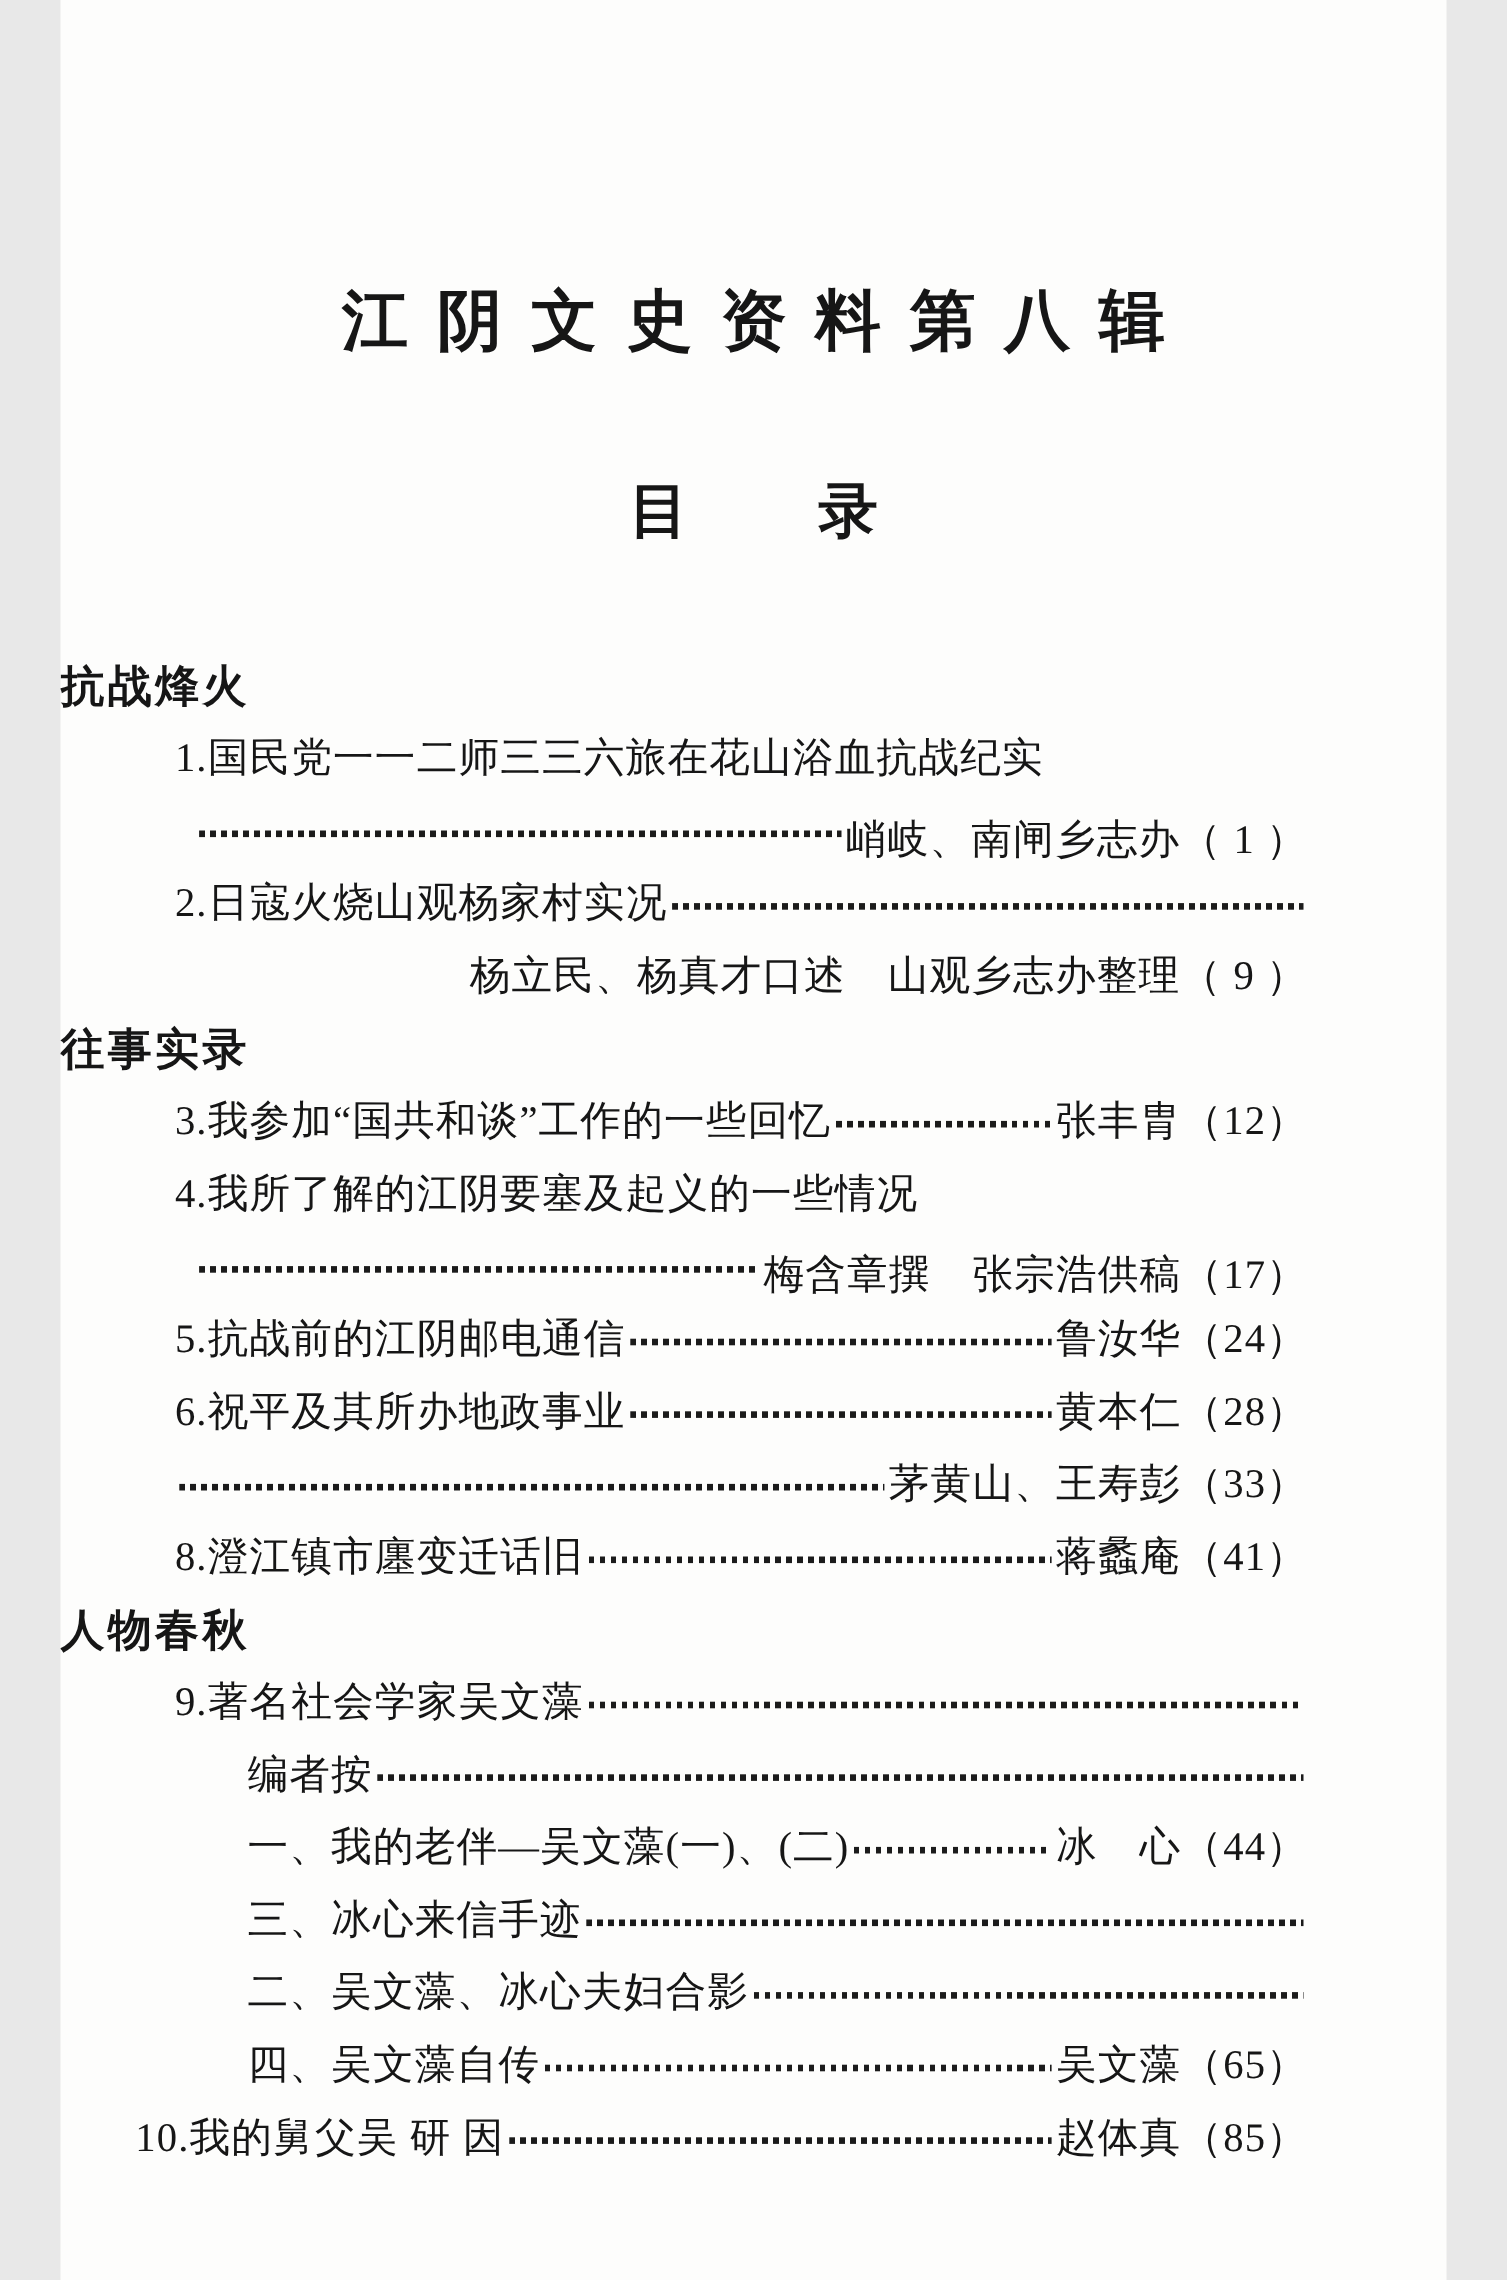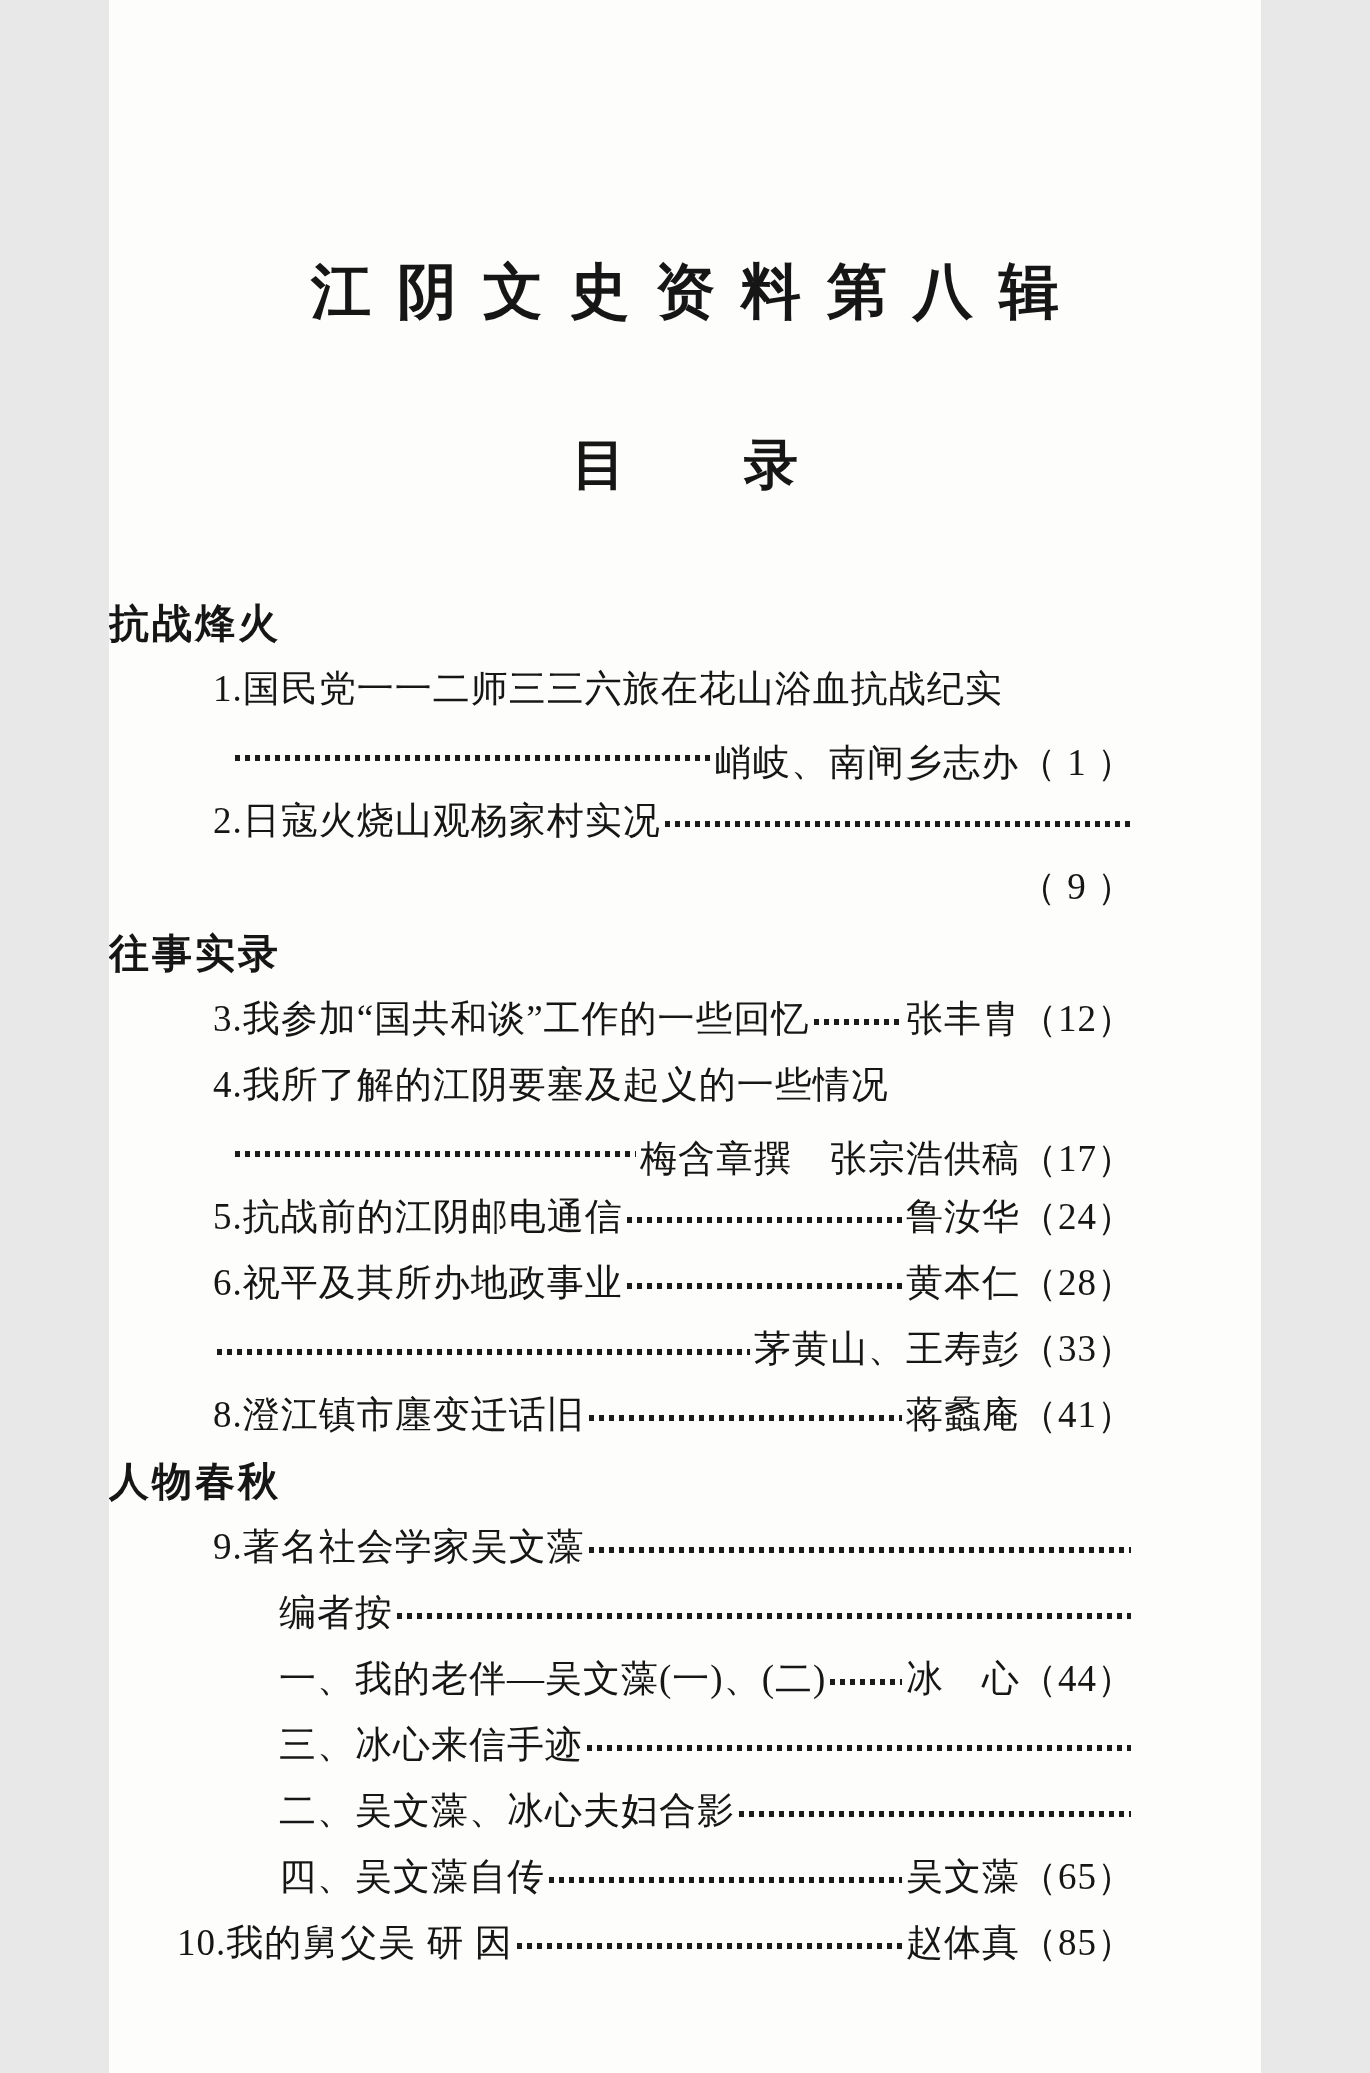--- a/index.html
+++ b/index.html
@@ -1,17 +1,17 @@
 <!DOCTYPE html>
 <html><head>
 <meta charset="utf-8">
 <style>
   html,body{margin:0;padding:0;background:#e8e8e8;}
   .page{
-    width:1152px;height:2073px;margin:0 auto;background:#fdfdfc;
+    width:1260px;height:2073px;margin:0 auto;background:#fdfdfc;
     color:#161616;position:relative;overflow:hidden;
     font-family:"Liberation Serif","DejaVu Serif",serif;
   }
   .doc-title{
     margin-top:252px;text-align:center;
     font-size:60px;font-weight:700;letter-spacing:26px;
     text-indent:26px; 
     font-family:"Liberation Serif","DejaVu Serif",serif;
   }
   .doc-heading{
@@ -58,20 +58,21 @@
       <div class="line indent-cont">
         <span class="leader"></span>
         <span class="author">峭岐、南闸乡志办</span>
         <span class="pageno">（ 1 ）</span>
       </div>
       <div class="line indent-entry">
         <span class="t">2.日寇火烧山观杨家村实况</span>
         <span class="leader"></span>
       </div>
       <div class="line indent-entry right-line">
+        <span class="author">杨立民、杨真才口述　山观乡志办整理</span>
         <span class="pageno">（ 9 ）</span>
       </div>
       <div class="section-header">往事实录</div>
       <div class="line indent-entry">
         <span class="t">3.我参加“国共和谈”工作的一些回忆</span>
         <span class="leader"></span>
         <span class="author">张丰胄</span>
         <span class="pageno">（12）</span>
       </div>
       <div class="line indent-entry">

